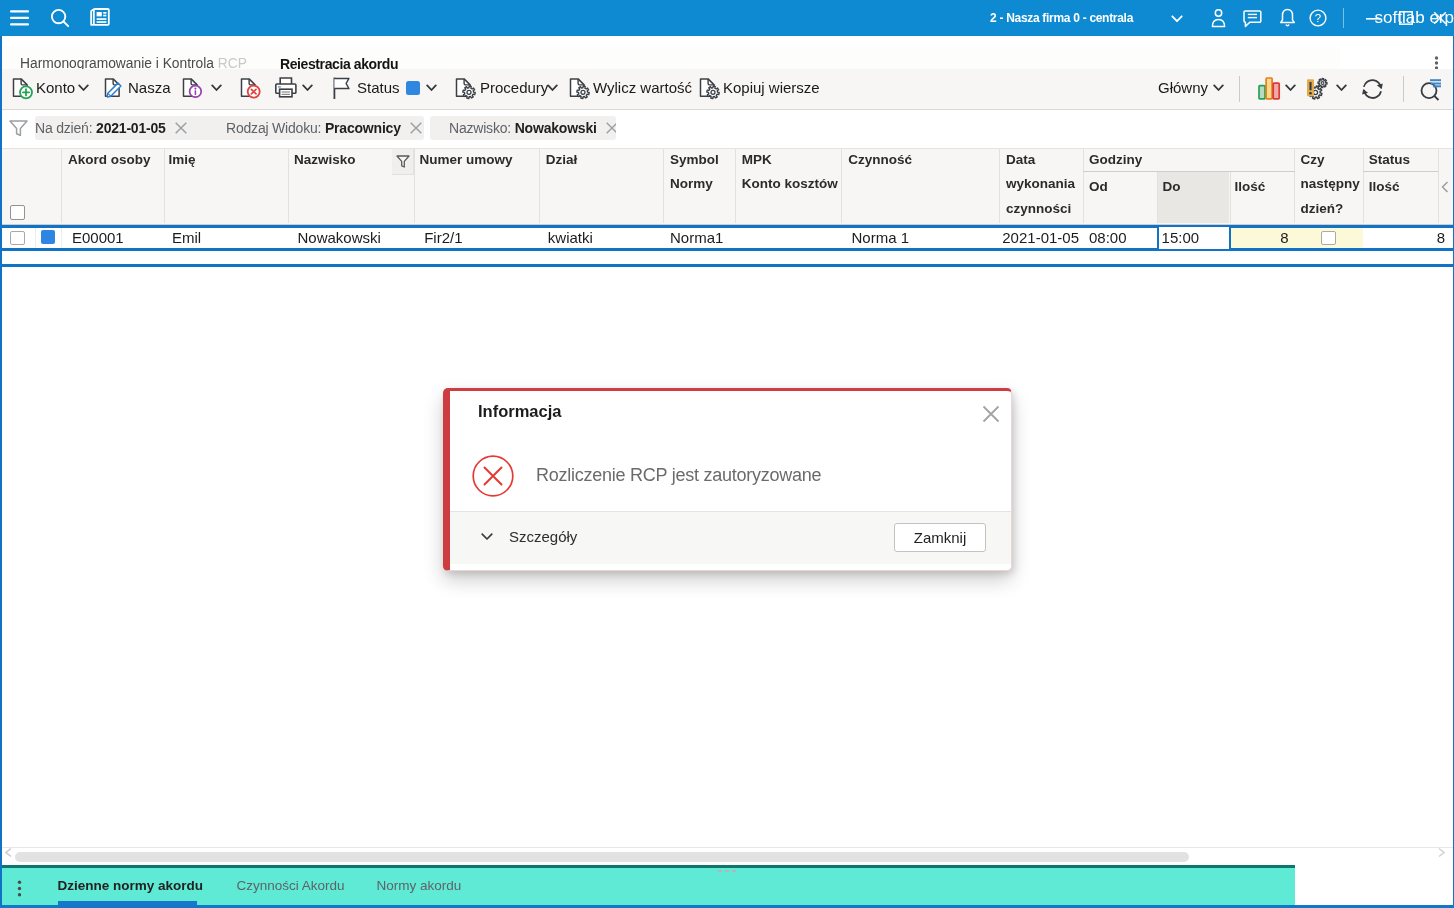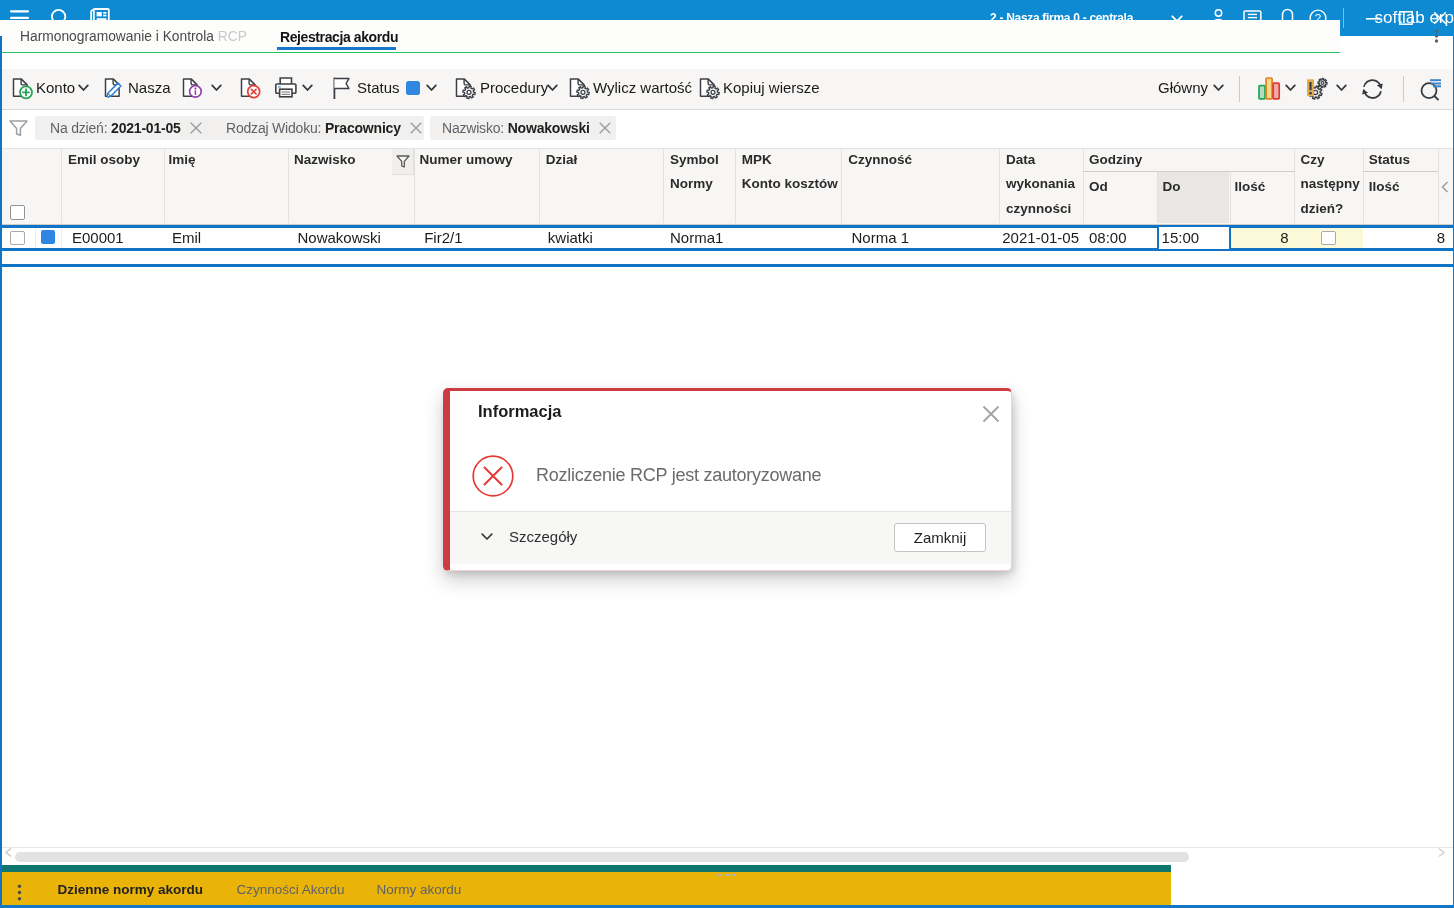--- a/index.html
+++ b/index.html
@@ -6,21 +6,21 @@
 html,body{width:1454px;height:908px;overflow:hidden}
 body{font-family:"Liberation Sans",sans-serif;position:relative;background:#fff;-webkit-font-smoothing:antialiased}
 .abs{position:absolute}
 
 .topbar{position:absolute;left:0;top:0;width:1454px;height:36px;background:#0d8ad2}
 .topbar svg{position:absolute}
 .title{position:absolute;left:0;right:0;top:0;height:36px;line-height:36px;text-align:right;color:#fff;font-size:17px}
 .company{position:absolute;left:990px;top:0;height:36px;line-height:36px;color:#fff;font-size:12px;letter-spacing:-0.3px;font-weight:700}
 .tsep{position:absolute;left:1343px;top:8px;width:1px;height:20px;background:rgba(255,255,255,.45)}
 
-.tabrow{position:absolute;left:0;top:20px;width:1340px;height:33px;background:#fdfdfc;border-bottom:1px solid #22c55e}
+.tabrow{position:absolute;left:0;top:47px;width:1340px;height:33px;background:#fdfdfc;border-bottom:1px solid #22c55e}
 .tab1{position:absolute;left:20px;top:9px;font-size:13.8px;color:#4a4a4a}
 .tab1 .fade{color:#c9c9c9}
 .tab2{position:absolute;left:280px;top:8.5px;font-size:14px;letter-spacing:-0.4px;font-weight:700;color:#141414}
 .tabuline{position:absolute;left:277px;top:27px;width:119px;height:3px;background:#1778cb}
 
 .toolbar{position:absolute;left:0;top:69px;width:1454px;height:41px;background:#f7f6f4;border-bottom:1px solid #dbd9d7}
 .titem{position:absolute;top:-1.5px;height:40px;display:flex;align-items:center;font-size:15px;color:#1a1a1a;white-space:nowrap}
 .tbsep{position:absolute;top:7px;width:1px;height:26px;background:#ccc9c6}
 
 .filterrow{position:absolute;left:0;top:110px;width:1454px;height:38px;background:#fff}
@@ -35,21 +35,21 @@
 .line2{position:absolute;left:0;top:264px;width:1454px;height:2.6px;background:#1173c5}
 
 .ledge{position:absolute;left:0;top:36px;width:1.5px;height:872px;background:#1173c5}
 .redge{position:absolute;left:1452.5px;top:36px;width:1.5px;height:872px;background:#1173c5}
 .bedge{position:absolute;left:0;top:905px;width:1454px;height:3px;background:#1377c5}
 
 .cb{position:absolute;width:14.5px;height:14.5px;border:1.5px solid #939393;border-radius:2px;background:#fff}
 
 .scrollline{position:absolute;left:1.5px;top:846.5px;width:1451px;height:1px;background:#e9e7e5}
 .thumb{position:absolute;left:15px;top:851.5px;width:1174px;height:10px;background:#e2e2e2;border-radius:5px}
-.btabbar{position:absolute;left:1.5px;top:865px;width:1169px;height:40px;background:#eab308;border-top:7px solid #0f766e}
+.btabbar{position:absolute;left:1.5px;top:865px;width:1293px;height:40px;background:#5eead4;border-top:3px solid #0f766e}
 .btab{position:absolute;top:9.5px;font-size:13.5px;color:#5f6368;white-space:nowrap}
 .btab.active{font-weight:700;color:#222}
 .btabline{position:absolute;left:56px;top:32.8px;width:139px;height:4.7px;background:#1778cb}
 
 .modal{position:absolute;left:443px;top:387.5px;width:568.5px;height:183.5px;background:#fff;border:3px solid #cc3c40;border-left-width:7px;border-right-width:1px;border-right-color:#eed4d4;border-bottom:1px solid #eed4d4;border-radius:5px;box-shadow:0 9px 20px rgba(0,0,0,.2),2px 3px 7px rgba(0,0,0,.12)}
 .mtitle{position:absolute;left:28px;top:11px;font-size:16.5px;font-weight:700;color:#1c1c1c}
 .mmsg{position:absolute;left:86px;top:74px;font-size:18px;letter-spacing:-0.25px;color:#6b6b6b}
 .mfooter{position:absolute;left:0;right:0;top:120px;height:53.5px;background:#f7f7f6;border-top:1px solid #e4e4e4}
 .mdet{position:absolute;left:59px;top:137.5px;font-size:15px;color:#2e2e2e}
 .mbtn{position:absolute;left:444px;top:132.5px;width:92px;height:29px;background:#fff;border:1px solid #c3c3c3;border-radius:3px;font-size:15px;color:#1f1f1f;text-align:center;line-height:27px}
@@ -243,27 +243,27 @@
         <line x1="12" y1="6.5" x2="22" y2="6.5"></line>
         <line x1="14" y1="9.3" x2="22" y2="9.3"></line>
       </g>
     </svg>
 </div>
 
 <div class="filterrow" id="filterrow">
   <svg style="position:absolute;left:9px;top:10px" width="19" height="16" viewBox="0 0 19 16">
       <path d="M1 1 h17 l-6.6 7.6 v6.8 l-3.8 -1.7 v-5.1 z" fill="none" stroke="#9aa0a4" stroke-width="1.5" stroke-linejoin="round"></path>
     </svg>
-  <div class="chip" style="left:35px;width:188px;padding-left:15px">Na dzień:&nbsp;<b>2021-01-05</b><svg style="margin-left:8px" width="14" height="14" viewBox="0 0 14 14">
+  <div class="chip" style="left:35px;width:188px;padding-left:0">Na dzień:&nbsp;<b>2021-01-05</b><svg style="margin-left:8px" width="14" height="14" viewBox="0 0 14 14">
         <path d="M1.7 1.7 L12.3 12.3 M12.3 1.7 L1.7 12.3" stroke="#99a1a7" stroke-width="1.5"></path>
       </svg></div>
   <div class="chip" style="left:214px;width:210px;padding-left:12px">Rodzaj Widoku:&nbsp;<b>Pracownicy</b><svg style="margin-left:8px" width="14" height="14" viewBox="0 0 14 14">
         <path d="M1.7 1.7 L12.3 12.3 M12.3 1.7 L1.7 12.3" stroke="#99a1a7" stroke-width="1.5"></path>
       </svg></div>
-  <div class="chip" style="left:430px;width:186px;padding-left:12px">Nazwisko:&nbsp;<b>Nowakowski</b><svg style="margin-left:8px" width="14" height="14" viewBox="0 0 14 14">
+  <div class="chip" style="left:430px;width:186px;padding-left:19px">Nazwisko:&nbsp;<b>Nowakowski</b><svg style="margin-left:8px" width="14" height="14" viewBox="0 0 14 14">
         <path d="M1.7 1.7 L12.3 12.3 M12.3 1.7 L1.7 12.3" stroke="#99a1a7" stroke-width="1.5"></path>
       </svg></div>
 </div>
 
 <div class="ghead" id="ghead"></div>
 
 <div class="vsep" style="left:60.5px"></div>
 <div class="vsep" style="left:163.5px"></div>
 <div class="vsep" style="left:287.9px"></div>
 <div class="vsep" style="left:413.7px"></div>
@@ -286,21 +286,21 @@
 
 <div class="abs" style="left:392px;top:149px;width:21.7px;height:25.6px;background:#f1efed;border-right:1px solid #e3e1df;border-bottom:1px solid #e3e1df"></div>
 <svg class="abs" style="left:396px;top:155px" width="14" height="13" viewBox="0 0 14 13">
     <path d="M1 1 h12 l-4.7 5.4 v5.6 l-2.6 -1.2 v-4.4 z" fill="#f7f6f4" stroke="#5a5a5a" stroke-width="1.3" stroke-linejoin="round"></path>
   </svg>
 
 <svg class="abs" style="left:1441px;top:181px" width="8" height="12" viewBox="0 0 8 12">
     <path d="M6.5 1 L1.5 6 L6.5 11" fill="none" stroke="#9a9a9a" stroke-width="1.4"></path>
   </svg>
 
-<div class="hcell" style="left:68px;top:147.8px">Emil osoby</div>
+<div class="hcell" style="left:68px;top:147.8px">Akord osoby</div>
 <div class="hcell" style="left:168.5px;top:147.8px">Imię</div>
 <div class="hcell" style="left:294px;top:147.8px">Nazwisko</div>
 <div class="hcell" style="left:419.6px;top:147.8px">Numer umowy</div>
 <div class="hcell" style="left:545.7px;top:147.8px">Dział</div>
 <div class="hcell" style="left:670px;top:147.8px">Symbol<br>Normy</div>
 <div class="hcell" style="left:741.8px;top:147.8px">MPK<br>Konto kosztów</div>
 <div class="hcell" style="left:848.3px;top:147.8px">Czynność</div>
 <div class="hcell" style="left:1006px;top:147.8px">Data<br>wykonania<br>czynności</div>
 <div class="hcell" style="left:1089px;top:147.8px">Godziny</div>
 <div class="hcell" style="left:1089px;top:174.5px">Od</div>

